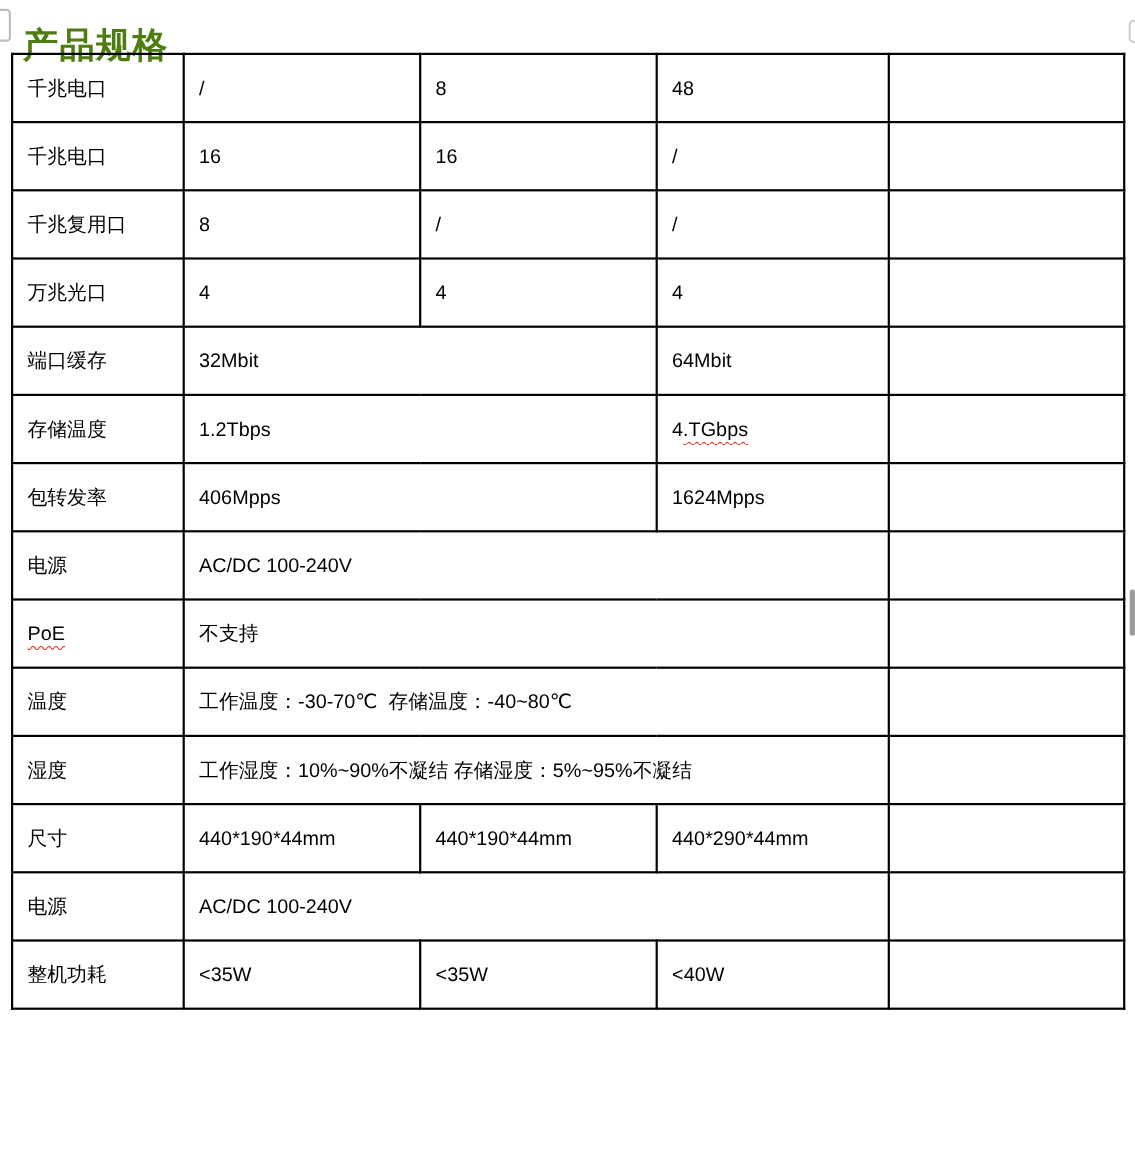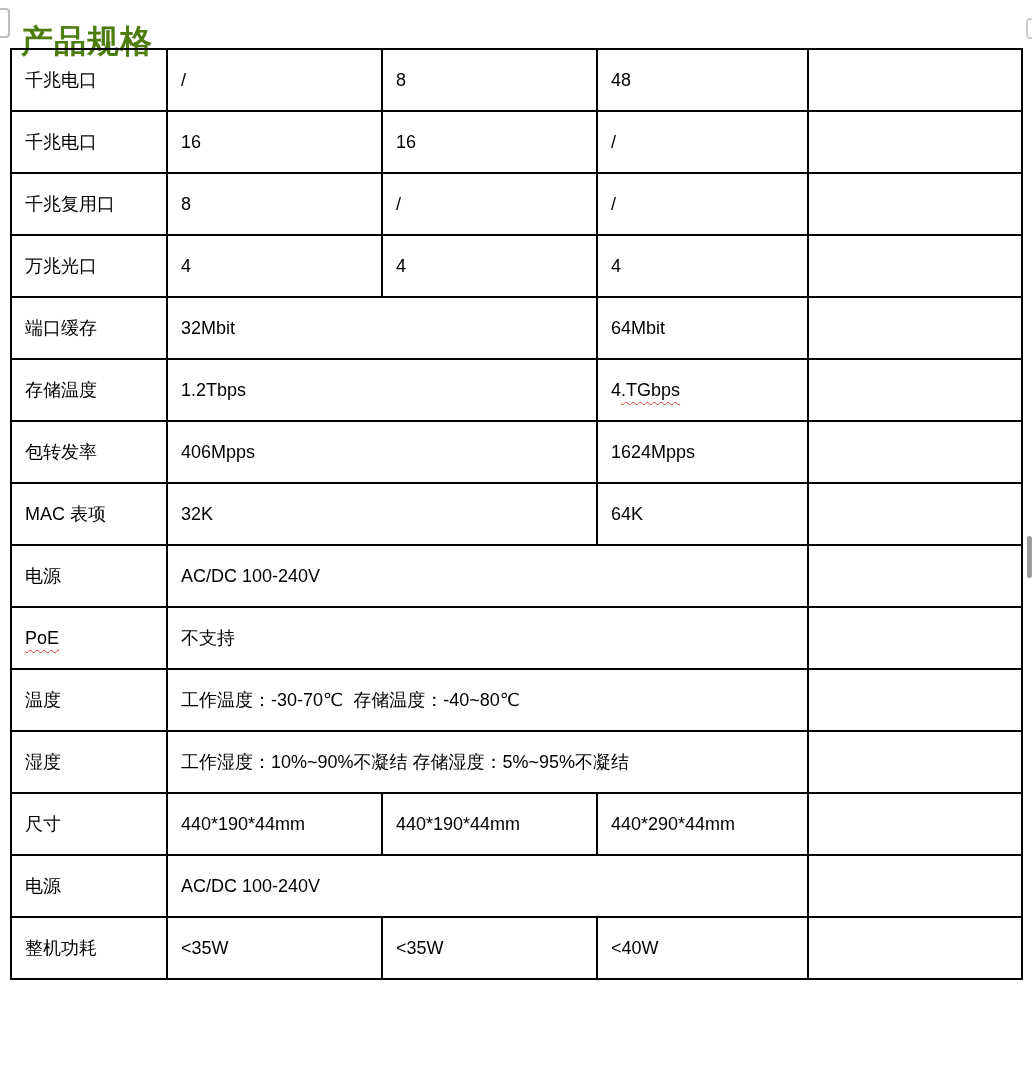--- a/index.html
+++ b/index.html
@@ -121,26 +121,20 @@
       <td><span>4</span><span class="sq">.TGbps</span></td>
       <td></td>
     </tr>
     <tr>
       <td class="label-cell">包转发率</td>
       <td colspan="2">406Mpps</td>
       <td>1624Mpps</td>
       <td></td>
     </tr>
     <tr>
-      <td class="label-cell">MAC 表项</td>
-      <td colspan="2">32K</td>
-      <td>64K</td>
-      <td></td>
-    </tr>
-    <tr>
       <td class="label-cell">电源</td>
       <td colspan="3">AC/DC 100-240V</td>
       <td></td>
     </tr>
     <tr>
       <td class="label-cell"><span class="sq">PoE</span></td>
       <td colspan="3">不支持</td>
       <td></td>
     </tr>
     <tr>

